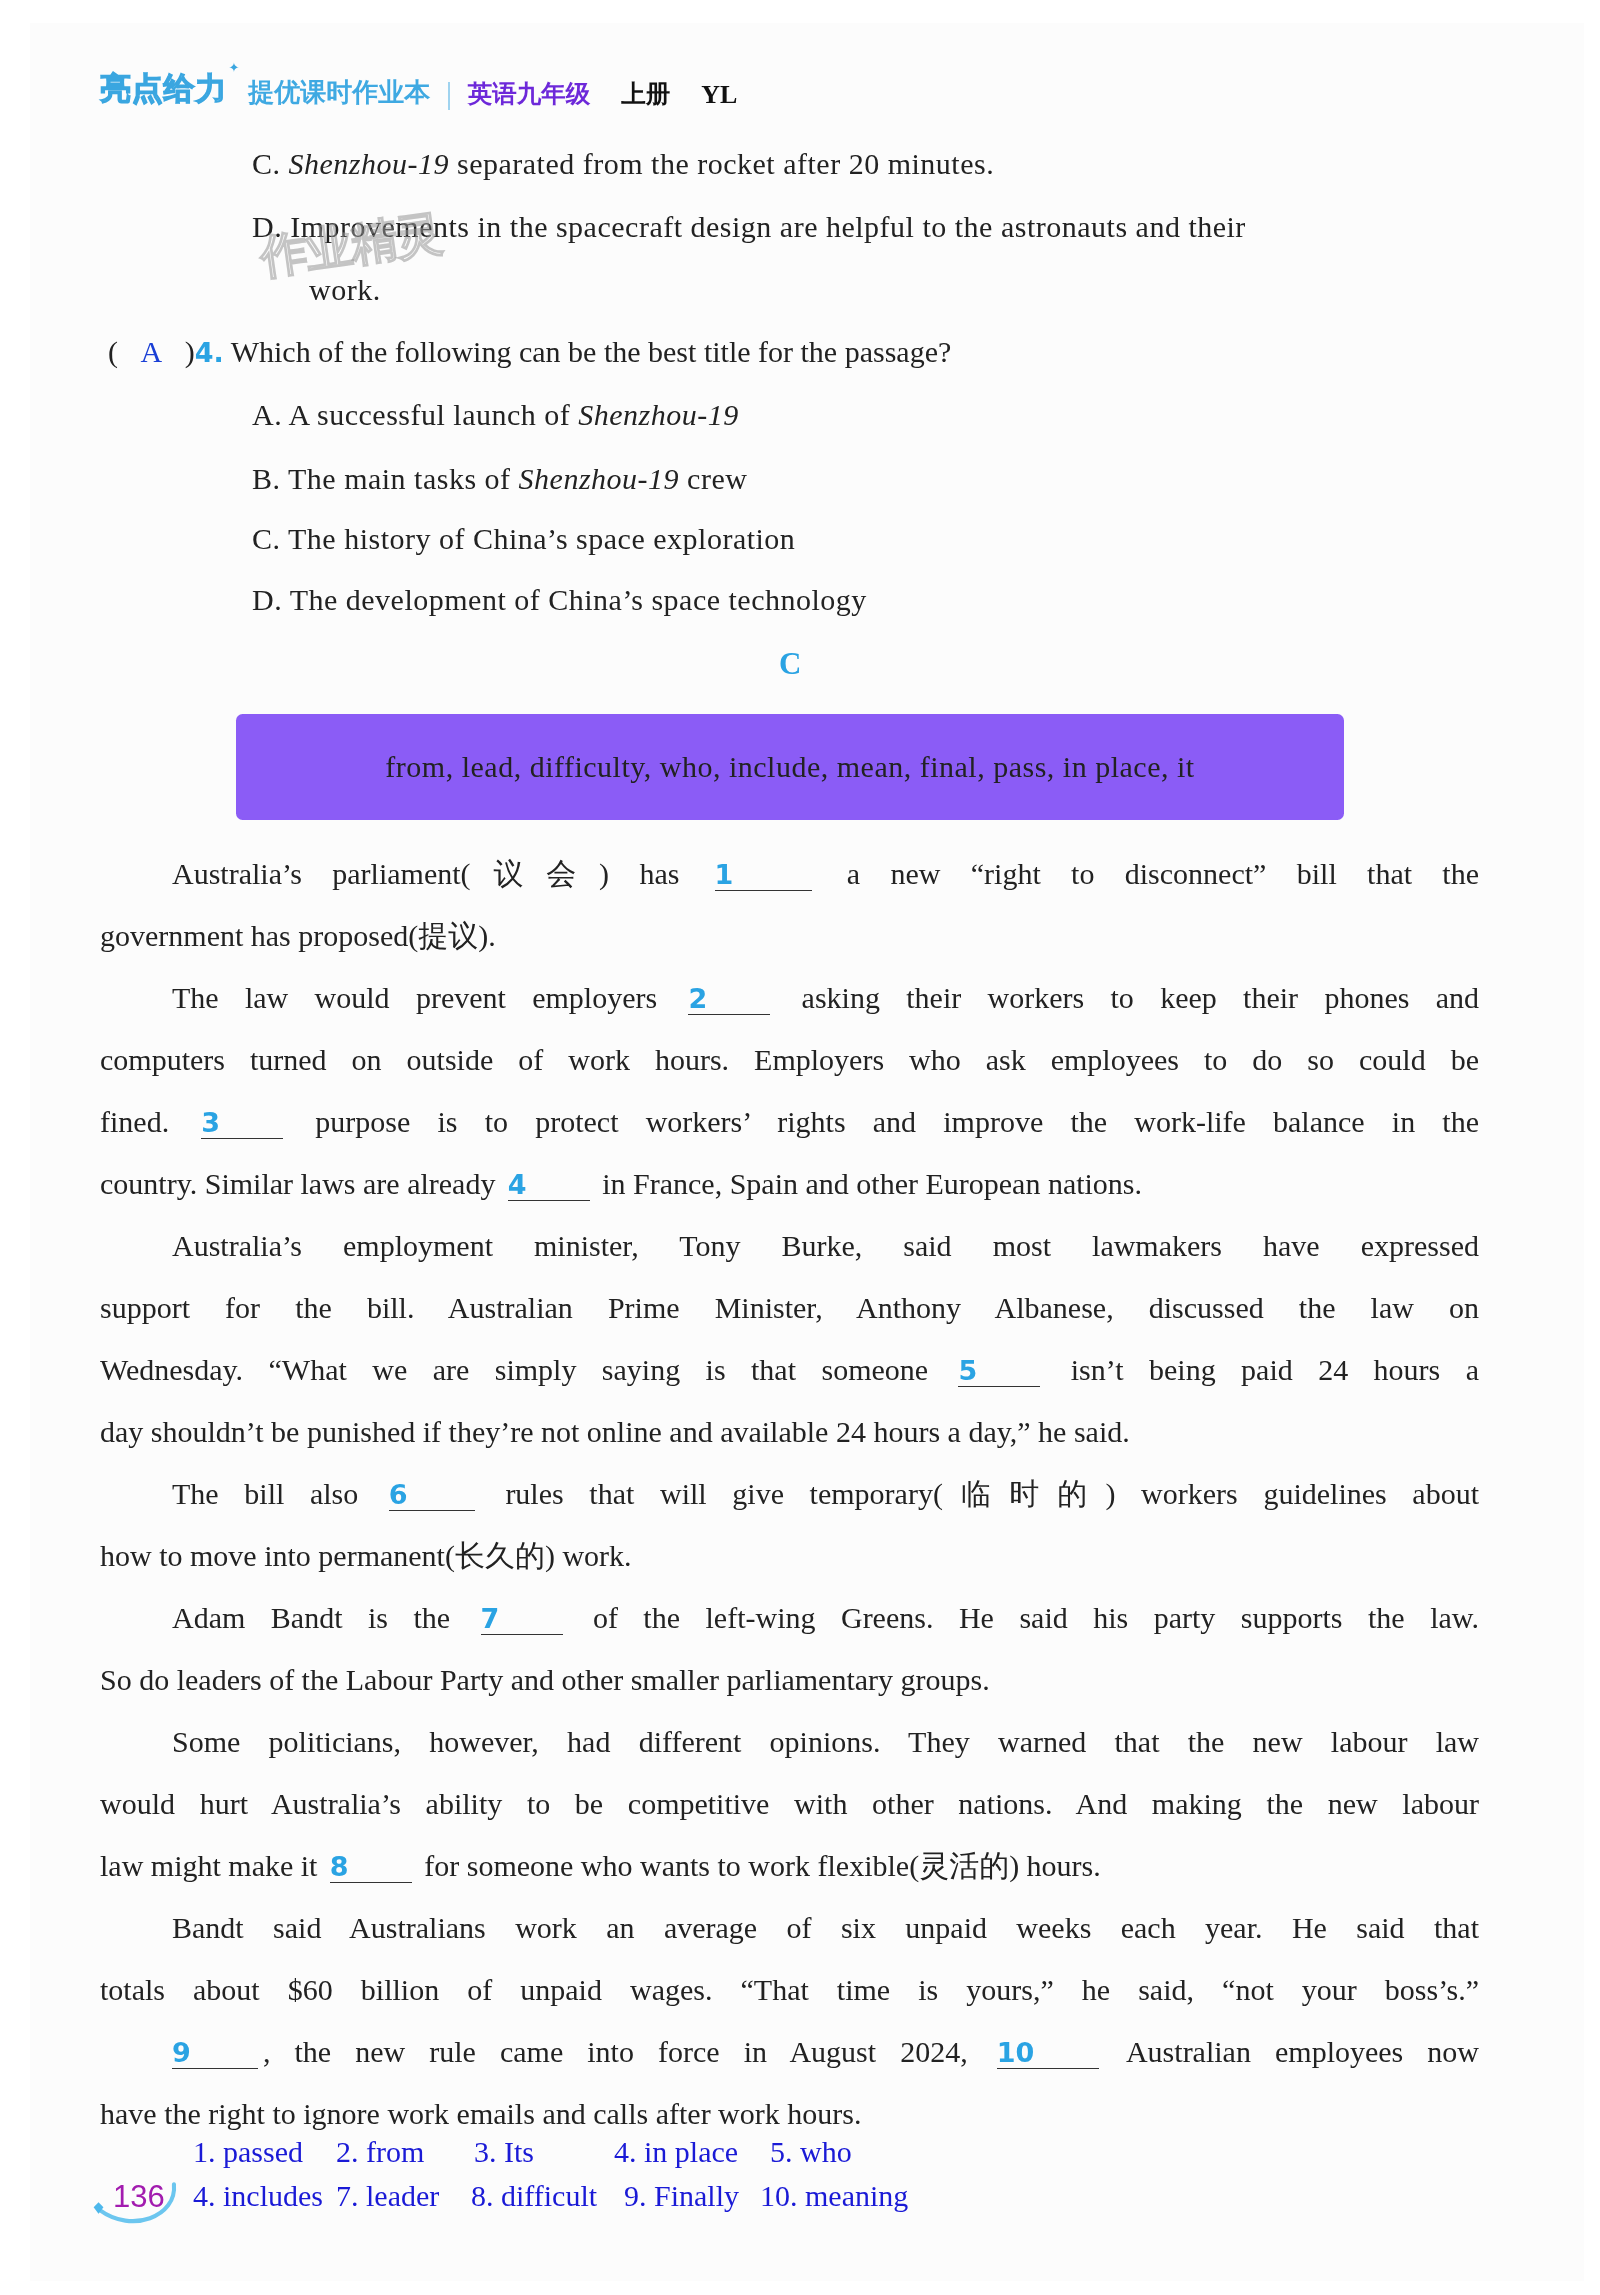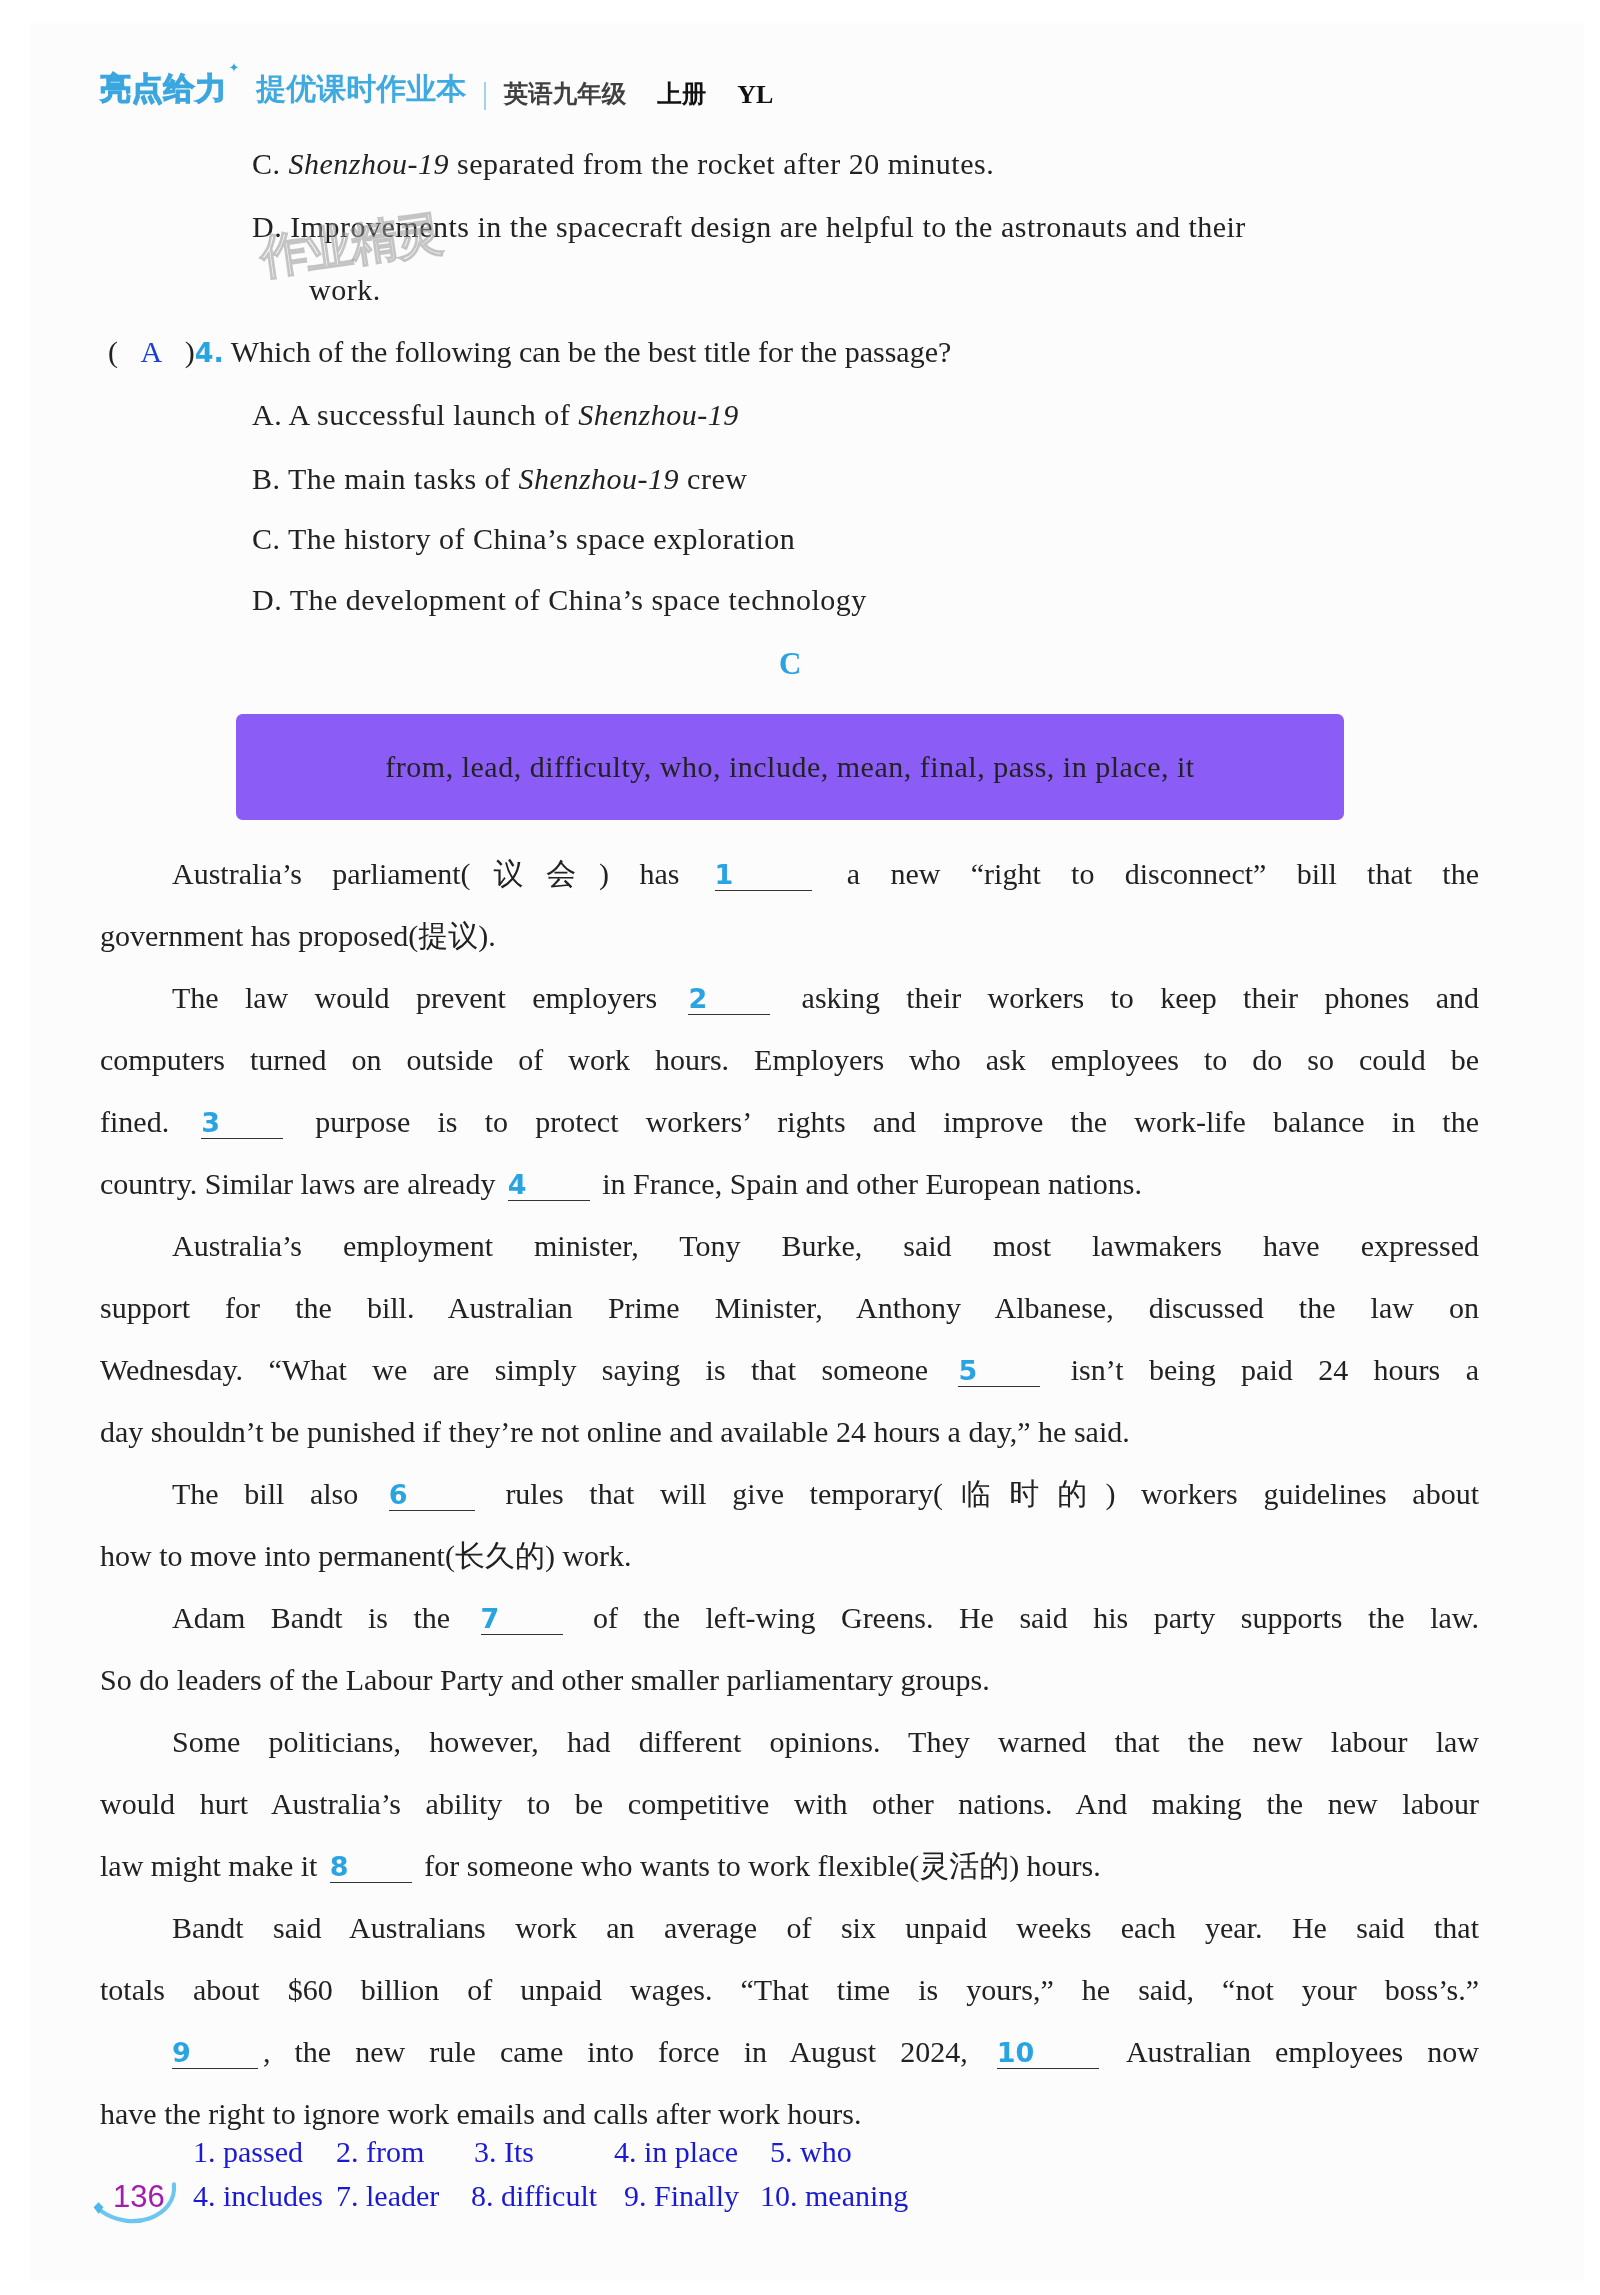--- a/index.html
+++ b/index.html
@@ -12,24 +12,24 @@
   }
   .header {
     position:absolute; left:100px; top:64px; height:46px; display:flex; align-items:flex-end;
   }
   .logo {
     font-family:"DejaVu Sans",sans-serif; font-weight:bold; font-size:31px; color:#8fd3f5;
     -webkit-text-stroke:1.2px #3aa6e0; letter-spacing:0.8px; position:relative;
   }
   .sparkle { position:absolute; right:-13px; top:-8.2px; font-size:13px; color:#3aa6e0; -webkit-text-stroke:0; }
   .sub-brand {
-    font-family:"DejaVu Sans",sans-serif; font-weight:bold; font-size:30px; color:#3fa9e2; margin-left:29px;
+    font-family:"DejaVu Sans",sans-serif; font-weight:bold; font-size:26px; color:#3fa9e2; margin-left:21px;
   }
   .hdr-divider { width:1.6px; height:28px; background:#9fd3ef; margin:0 18px; }
-  .hdr-subject { font-family:"DejaVu Sans",sans-serif; font-size:24.5px; color:#404040; font-weight:bold; }
+  .hdr-subject { font-family:"DejaVu Sans",sans-serif; font-size:24.5px; color:#6d28d9; font-weight:bold; }
   .hdr-vol { font-family:"DejaVu Sans",sans-serif; font-size:24.5px; color:#111; font-weight:bold; margin-left:31px; }
   .hdr-ed { font-family:"Liberation Serif",serif; font-size:26px; color:#111; font-weight:bold; margin-left:31px; }
 
   .line { position:absolute; font-size:30px; white-space:nowrap; letter-spacing:0.5px; }
   .opt { left:252px; }
   i { }
 
   .qbracket { position:absolute; left:108px; top:335px; font-size:30px; }
   .qans { color:#1a3fd6; font-family:"Liberation Serif",serif; }
   .qnum { color:#2aa3e3; font-family:"DejaVu Sans",sans-serif; font-weight:bold; font-size:27px; }

